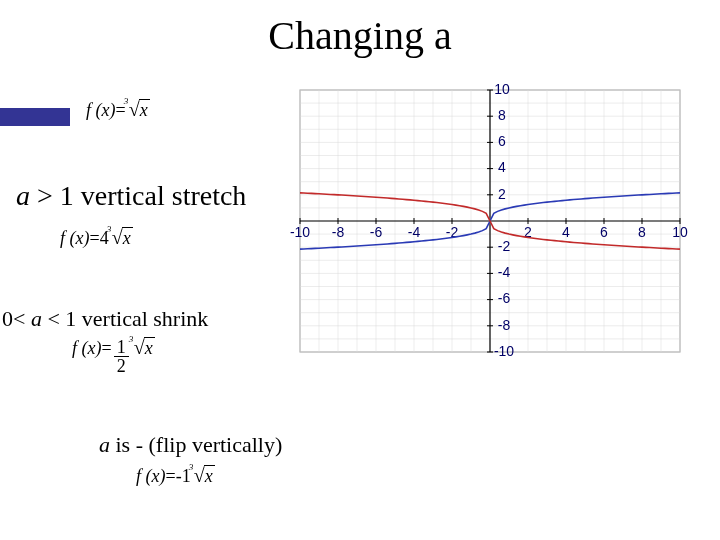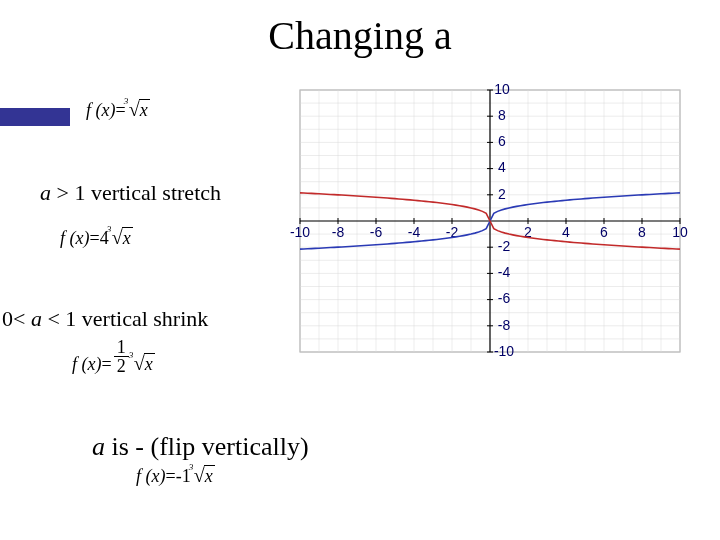--- a/index.html
+++ b/index.html
@@ -35,23 +35,23 @@
   }
   .eq1 {
     position: absolute;
     left: 86px;
     top: 100px;
     font-size: 18px;
     font-style: italic;
   }
   .stretch {
     position: absolute;
-    left: 40px;
+    left: 16px;
     top: 180px;
-    font-size: 22px;
+    font-size: 28px;
   }
   .eq2 {
     position: absolute;
     left: 60px;
     top: 228px;
     font-size: 18px;
     font-style: italic;
   }
   .shrink {
     position: absolute;
@@ -62,37 +62,37 @@
   }
   .eq3 {
     position: absolute;
     left: 72px;
     top: 338px;
     font-size: 18px;
     font-style: italic;
   }
   .flip {
     position: absolute;
-    left: 92px;
+    left: 99px;
     top: 432px;
-    font-size: 26px;
+    font-size: 22px;
   }
   .eq4 {
     position: absolute;
     left: 136px;
     top: 466px;
     font-size: 18px;
     font-style: italic;
   }
   .ital { font-style: italic; }
 
   .formula {
     white-space: nowrap;
     display: inline-flex;
-    align-items: flex-end;
+    align-items: flex-start;
   }
   .radix {
     position: relative;
     display: inline-block;
     padding-left: 3px;
   }
   .radix .deg {
     position: absolute;
     left: -2px;
     top: -4px;

